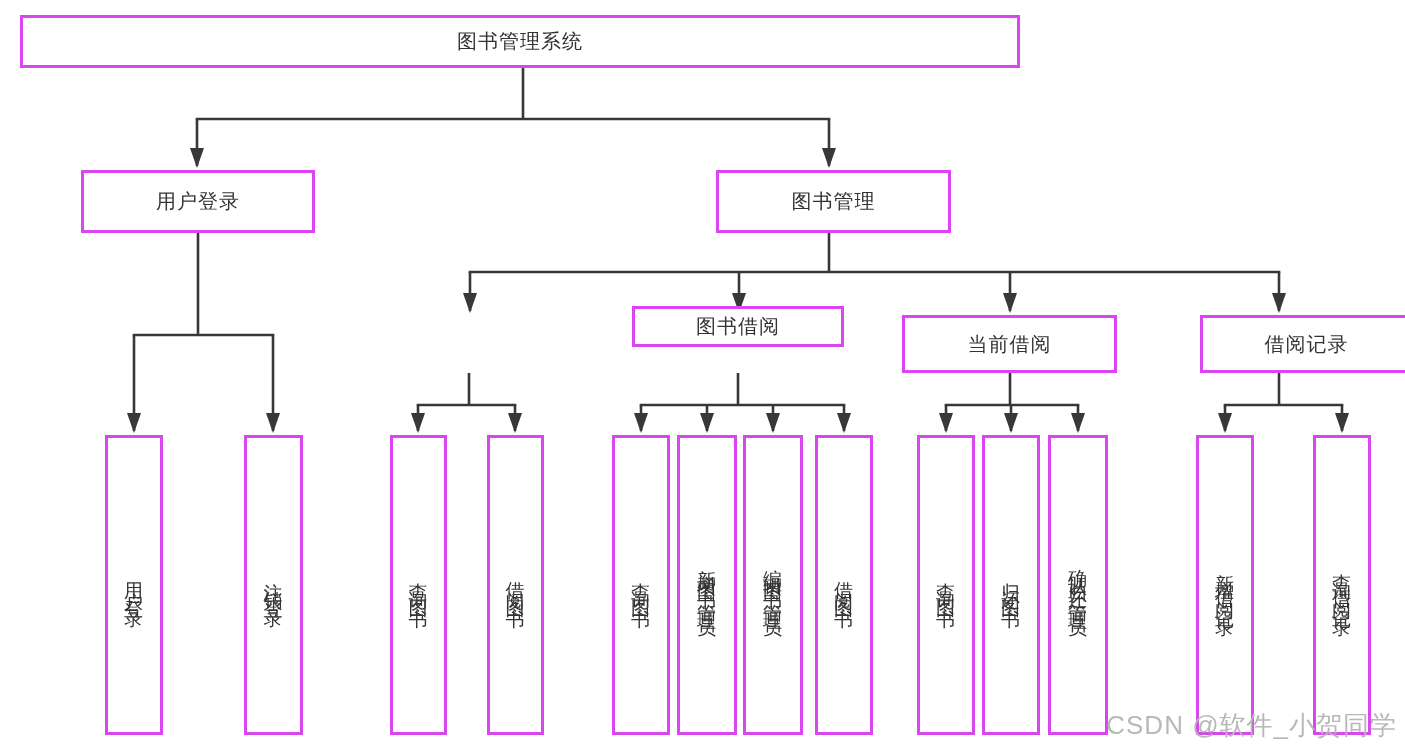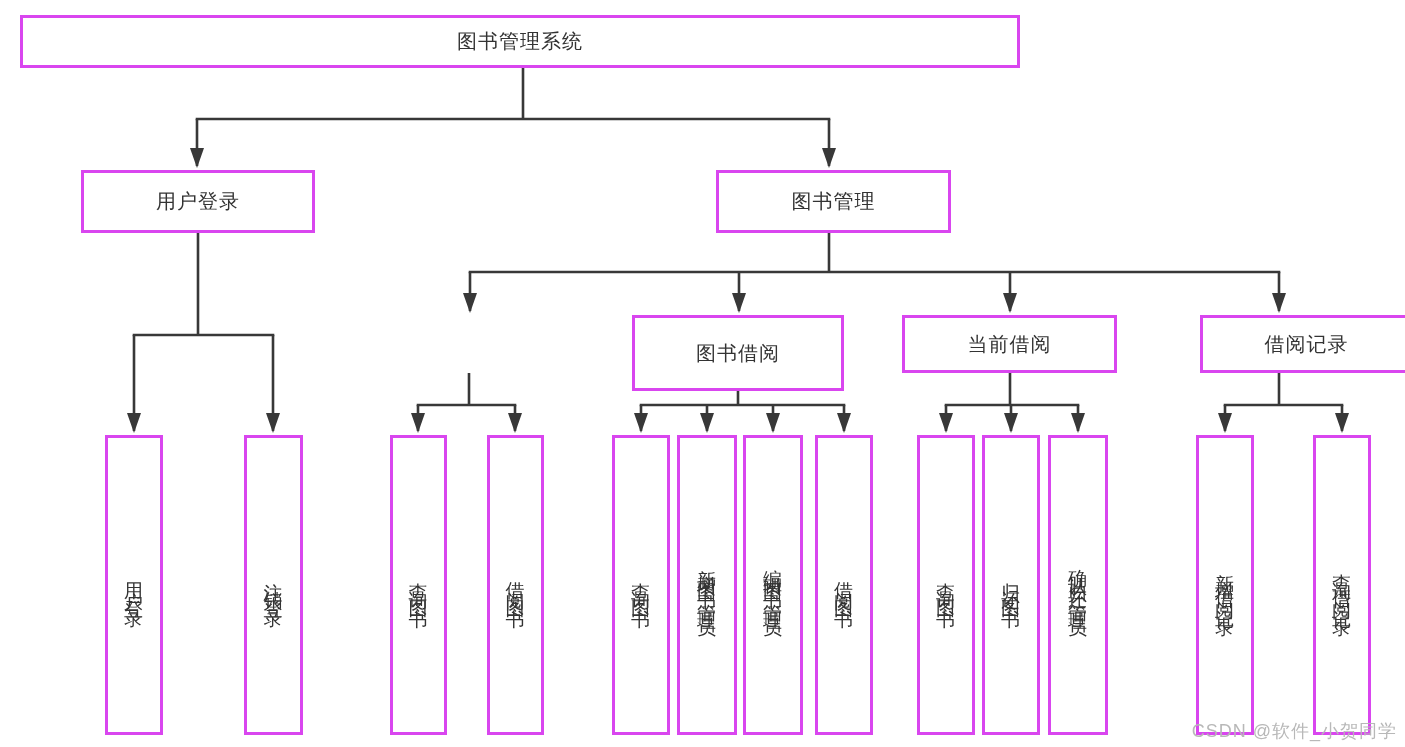--- a/index.html
+++ b/index.html
@@ -52,42 +52,42 @@
     line-height: 1;
   }
   .box.v.long {
     letter-spacing: 7px;
   }
   
   .n-root   { left: 20px;   top: 15px;  width: 1000px; height: 53px; }
   .n-b0     { left: 81px;   top: 170px; width: 234px;  height: 63px; }
   .n-b1     { left: 716px;  top: 170px; width: 235px;  height: 63px; }
   .n-s0     { left: 363px;  top: 315px; width: 212px;  height: 58px; }
-  .n-s1     { left: 632px;  top: 315px; width: 212px;  height: 76px; }
+  .n-s1     { left: 632px;  top: 306px; width: 212px;  height: 41px; }
   .n-s2     { left: 902px;  top: 315px; width: 215px;  height: 58px; }
   .n-s3     { left: 1172px; top: 315px; width: 213px;  height: 58px; margin-left: 28px; }
   .leaf     { top: 435px;   height: 300px; width: 58px; }
   .n-l0     { left: 105px;  }
   .n-l1     { left: 244px;  width: 59px; }
   .n-l2     { left: 390px;  width: 57px; }
   .n-l3     { left: 487px;  width: 57px; }
   .n-l4     { left: 612px;  }
   .n-l5     { left: 677px;  width: 60px; }
   .n-l6     { left: 743px;  width: 60px; }
   .n-l7     { left: 815px;  }
   .n-l8     { left: 917px;  }
   .n-l9     { left: 982px;  }
   .n-l10    { left: 1048px; width: 60px; }
   .n-l11    { left: 1196px; }
   .n-l12    { left: 1313px; }
   .watermark {
     position: absolute;
     right: 8px;
     bottom: 4px;
-    font-size: 18px;
+    font-size: 26px;
     color: #b8b8b8;
     letter-spacing: 1px;
     white-space: nowrap;
   }
 </style>
 </head>
 <body>
 
 <div class="stage">
 

